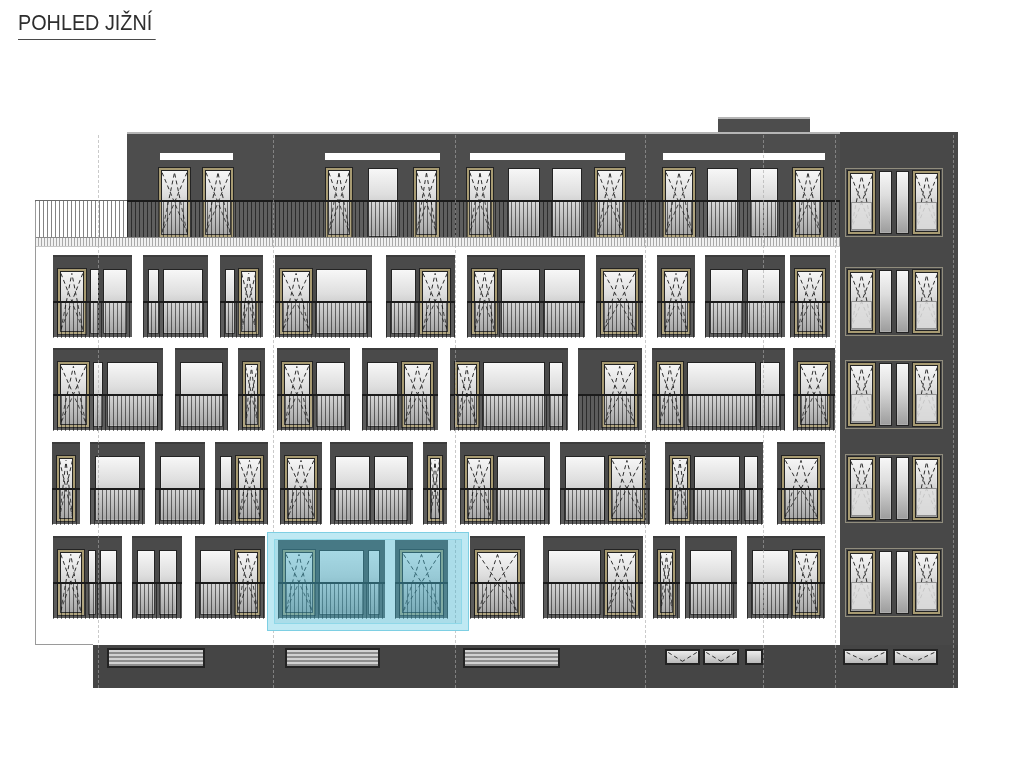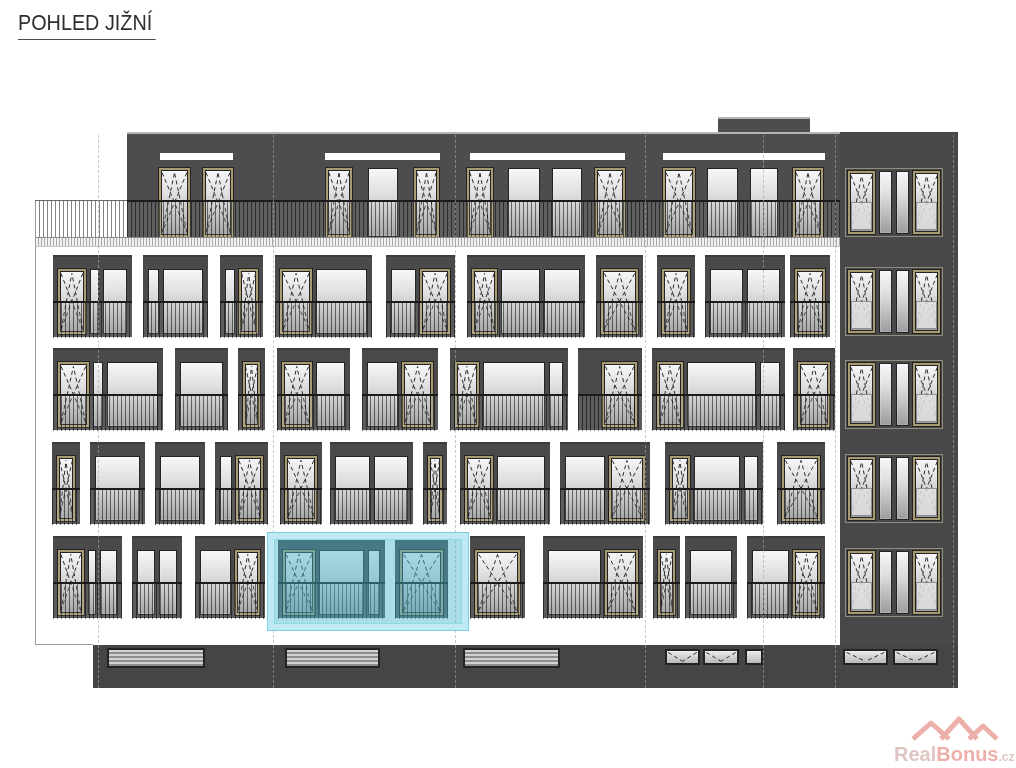--- a/index.html
+++ b/index.html
@@ -712,21 +712,13 @@
       <div class="axis" style="left: 455px; top: 135px; width: 0px; height: 553px;"></div>
       <div class="axis" style="left: 645px; top: 135px; width: 0px; height: 553px;"></div>
       <div class="axis" style="left: 763px; top: 135px; width: 0px; height: 553px;"></div>
       <div class="axis" style="left: 835px; top: 135px; width: 0px; height: 553px;"></div>
       <div class="axis" style="left: 953px; top: 135px; width: 0px; height: 553px;"></div>
       <div class="line" style="left: 35px; top: 202px; width: 1px; height: 443px;"></div>
       <div class="line" style="left: 35px; top: 644px; width: 58px; height: 1px;"></div>
       <div class="highlight" style="left: 268px; top: 533px; width: 200px; height: 97px;"></div>
     </div>
 
-  <div class="watermark">
-    <svg width="92" height="26" viewBox="0 0 92 26">
-      <path d="M6 24 L24 8 L42 24" fill="none" stroke="#e2857d" stroke-width="5" stroke-linejoin="round"></path>
-      <path d="M34 24 L52 4 L70 24" fill="none" stroke="#e2857d" stroke-width="5" stroke-linejoin="round"></path>
-      <path d="M62 24 L76 11 L90 24" fill="none" stroke="#e2857d" stroke-width="5" stroke-linejoin="round"></path>
-    </svg>
-    <div class="wm-text"><span class="wm-real">Real</span><span class="wm-bonus">Bonus</span><span class="wm-tld">.cz</span></div>
-  </div>
 </div>
 
 </body></html>

